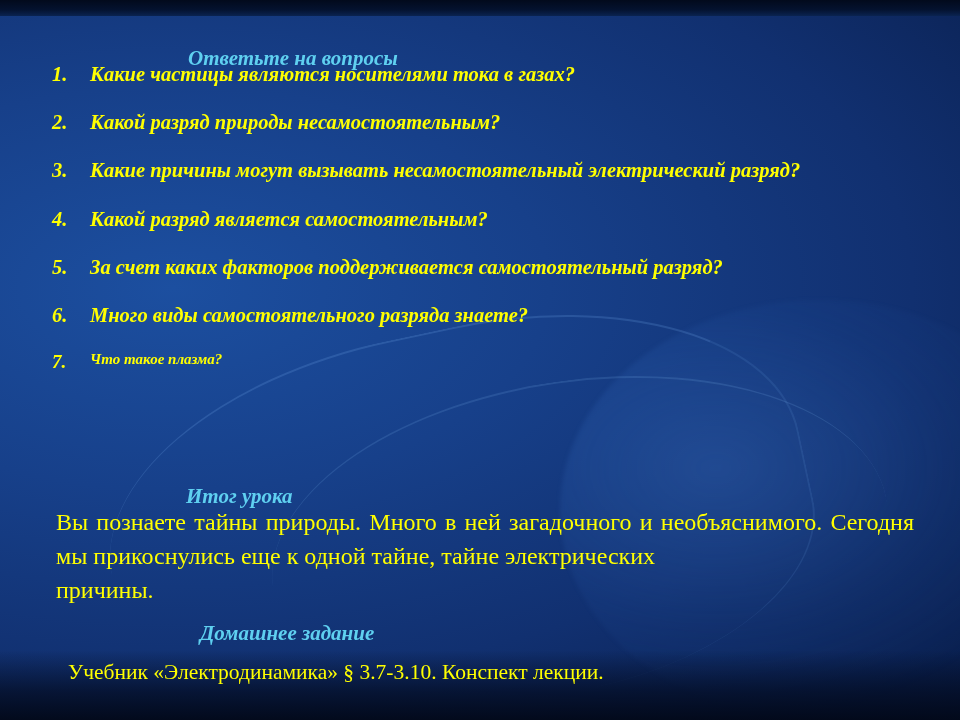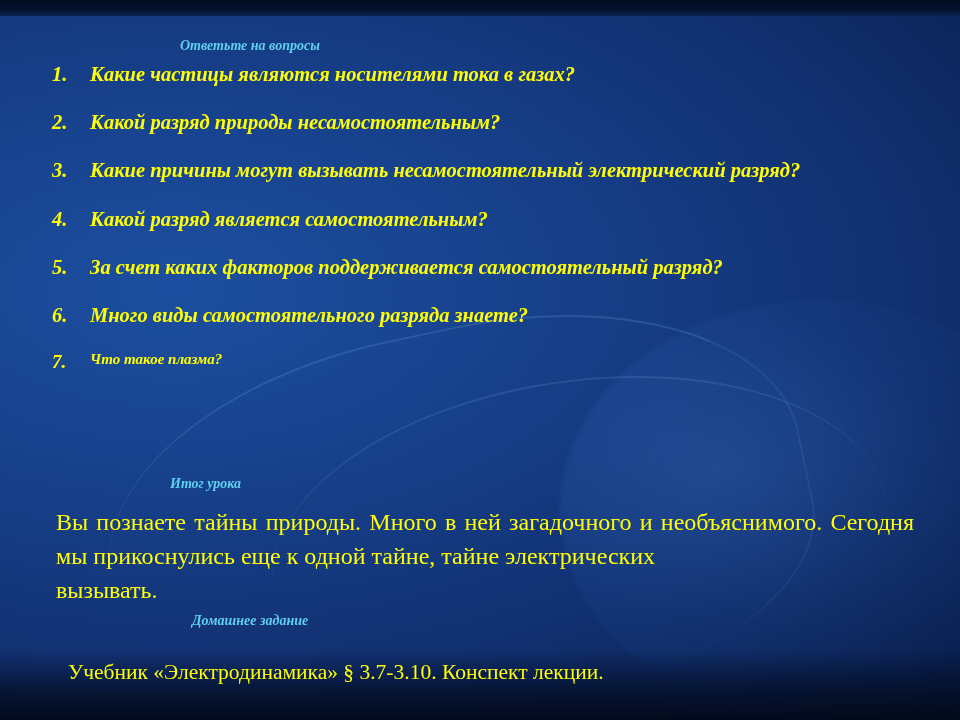--- a/index.html
+++ b/index.html
@@ -79,22 +79,22 @@
   .content {
     position: relative;
     z-index: 2;
     padding: 0;
   }
 
   .heading-center {
     color: #5fd0f0;
     font-style: italic;
     font-weight: bold;
-    font-size: 14px;
-    margin: 8px;
+    font-size: 21px;
+    margin: 16px;
     padding: 0;
   }
   #questions-title {
     position: absolute;
     left: 172px;
     top: 30px;
   }
 
   .qlist {
     position: absolute;
@@ -122,21 +122,21 @@
     color: #ffff00;
   }
   .qtext {
     flex: 1 1 auto;
   }
   .q7 .qnum { font-size: 19px; }
   .q7 .qtext { font-size: 15px; }
 
   #lesson-result-title {
     position: absolute;
-    left: 162px;
+    left: 170px;
     top: 468px;
   }
 
   .summary {
     position: absolute;
     left: 56px;
     top: 505px;
     width: 858px;
     color: #ffff00;
     font-weight: normal;
@@ -206,21 +206,21 @@
       <li class="qitem q7">
         <span class="qnum">7.</span>
         <span class="qtext">Что такое плазма?</span>
       </li>
     </ul>
 
     <div class="heading-center" id="lesson-result-title">Итог урока</div>
 
     <div class="summary">
       <span>Вы познаете тайны природы. Много в ней загадочного и необъяснимого. Сегодня мы прикоснулись еще к одной тайне, тайне  электрических</span>
-      <span class="last-line">вызывать.</span>
+      <span class="last-line">причины.</span>
     </div>
 
     <div class="heading-center" id="homework-title">Домашнее задание</div>
 
     <div class="homework">Учебник «Электродинамика» § 3.7-3.10. Конспект лекции.</div>
 
   </div>
 </div>
 
 </body></html>

